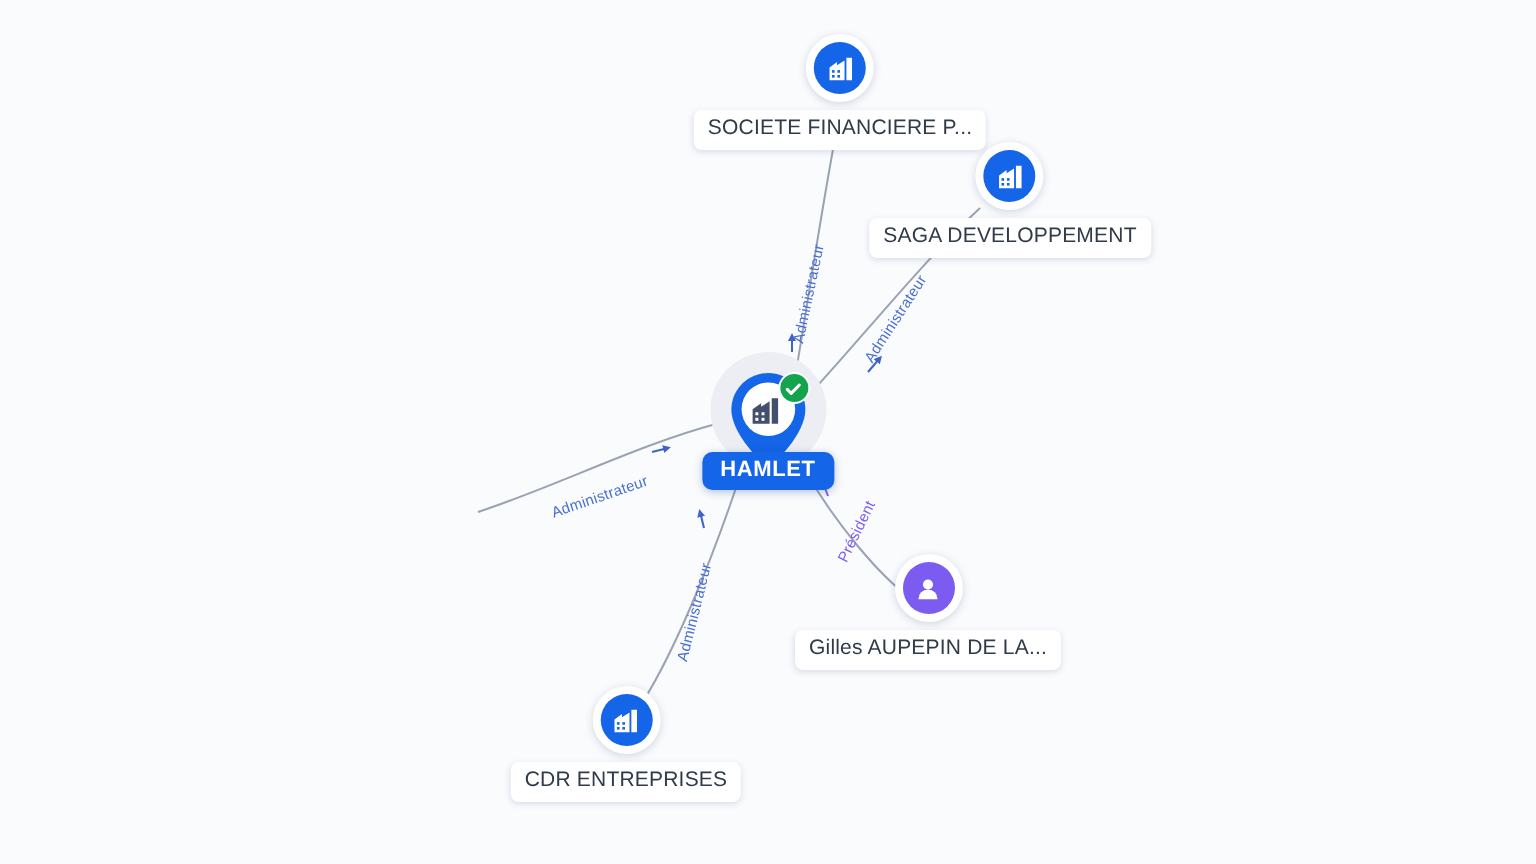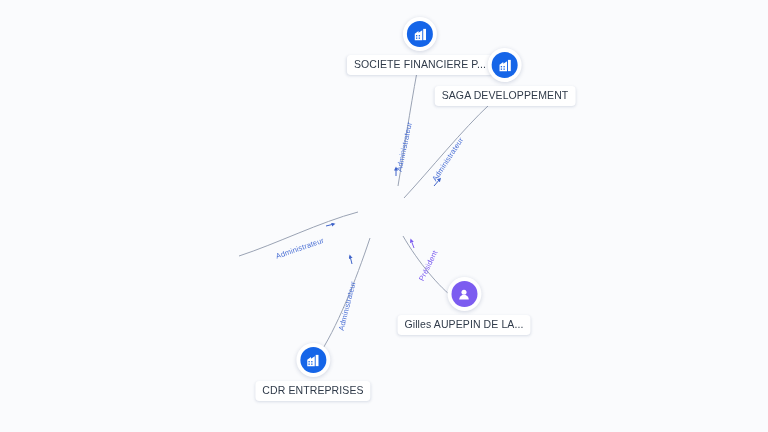--- a/index.html
+++ b/index.html
@@ -190,21 +190,21 @@
           <rect x="3.3" y="8.6" width="1.4" height="1.4" fill="#1565e8"></rect>
           <rect x="6.2" y="8.6" width="1.4" height="1.4" fill="#1565e8"></rect>
           <rect x="3.3" y="11.2" width="1.4" height="1.4" fill="#1565e8"></rect>
           <rect x="6.2" y="11.2" width="1.4" height="1.4" fill="#1565e8"></rect>
         </svg>
       </div>
     </div>
     <div class="node-label">SOCIETE FINANCIERE P...</div>
   </div>
 
-  <div class="node" style="left:505px; top:77px;">
+  <div class="node" style="left:505px; top:100px;">
     <div class="node-circle">
       <div class="node-disc disc-company">
         <svg width="15" height="15" viewBox="0 0 16 16">
           <path d="M2 14V7.2L6 4.3V6l4-2.6V14H2z" fill="#ffffff"></path>
           <rect x="11" y="2" width="3" height="12" fill="#ffffff"></rect>
           <rect x="3.3" y="8.6" width="1.4" height="1.4" fill="#1565e8"></rect>
           <rect x="6.2" y="8.6" width="1.4" height="1.4" fill="#1565e8"></rect>
           <rect x="3.3" y="11.2" width="1.4" height="1.4" fill="#1565e8"></rect>
           <rect x="6.2" y="11.2" width="1.4" height="1.4" fill="#1565e8"></rect>
         </svg>
@@ -235,14 +235,37 @@
           <rect x="3.3" y="8.6" width="1.4" height="1.4" fill="#1565e8"></rect>
           <rect x="6.2" y="8.6" width="1.4" height="1.4" fill="#1565e8"></rect>
           <rect x="3.3" y="11.2" width="1.4" height="1.4" fill="#1565e8"></rect>
           <rect x="6.2" y="11.2" width="1.4" height="1.4" fill="#1565e8"></rect>
         </svg>
       </div>
     </div>
     <div class="node-label">CDR ENTREPRISES</div>
   </div>
 
+  <div class="center-node" style="left:384px; top:215px;">
+    <div class="center-halo"></div>
+    <div class="pin-wrap">
+      <svg class="pin-body" width="40" height="50" viewBox="0 0 40 50">
+        <path d="M20 1.5c-10.2 0-18.5 8.2-18.5 18.3 0 12.4 15.3 26.5 17.2 28.2a2 2 0 0 0 2.6 0c1.9-1.7 17.2-15.8 17.2-28.2C38.5 9.7 30.2 1.5 20 1.5z" fill="#1565e8"></path>
+        <circle cx="20" cy="19.6" r="13.4" fill="#ffffff"></circle>
+      </svg>
+      <svg style="position:absolute; left:12px; top:12px;" width="17" height="17" viewBox="0 0 16 16">
+        <path d="M2 14V7.2L6 4.3V6l4-2.6V14H2z" fill="#43506b"></path>
+        <rect x="11" y="2" width="3" height="12" fill="#43506b"></rect>
+        <rect x="3.3" y="8.6" width="1.4" height="1.4" fill="#ffffff"></rect>
+        <rect x="6.2" y="8.6" width="1.4" height="1.4" fill="#ffffff"></rect>
+        <rect x="3.3" y="11.2" width="1.4" height="1.4" fill="#ffffff"></rect>
+        <rect x="6.2" y="11.2" width="1.4" height="1.4" fill="#ffffff"></rect>
+      </svg>
+      <div class="pin-check">
+        <svg width="9" height="9" viewBox="0 0 10 10">
+          <path d="M1.6 5.2l2.2 2.2 4.5-4.6" fill="none" stroke="#ffffff" stroke-width="1.7" stroke-linecap="round" stroke-linejoin="round"></path>
+        </svg>
+      </div>
+    </div>
+    <div class="center-label">HAMLET</div>
+  </div>
 
 </div>
 
 </body></html>

